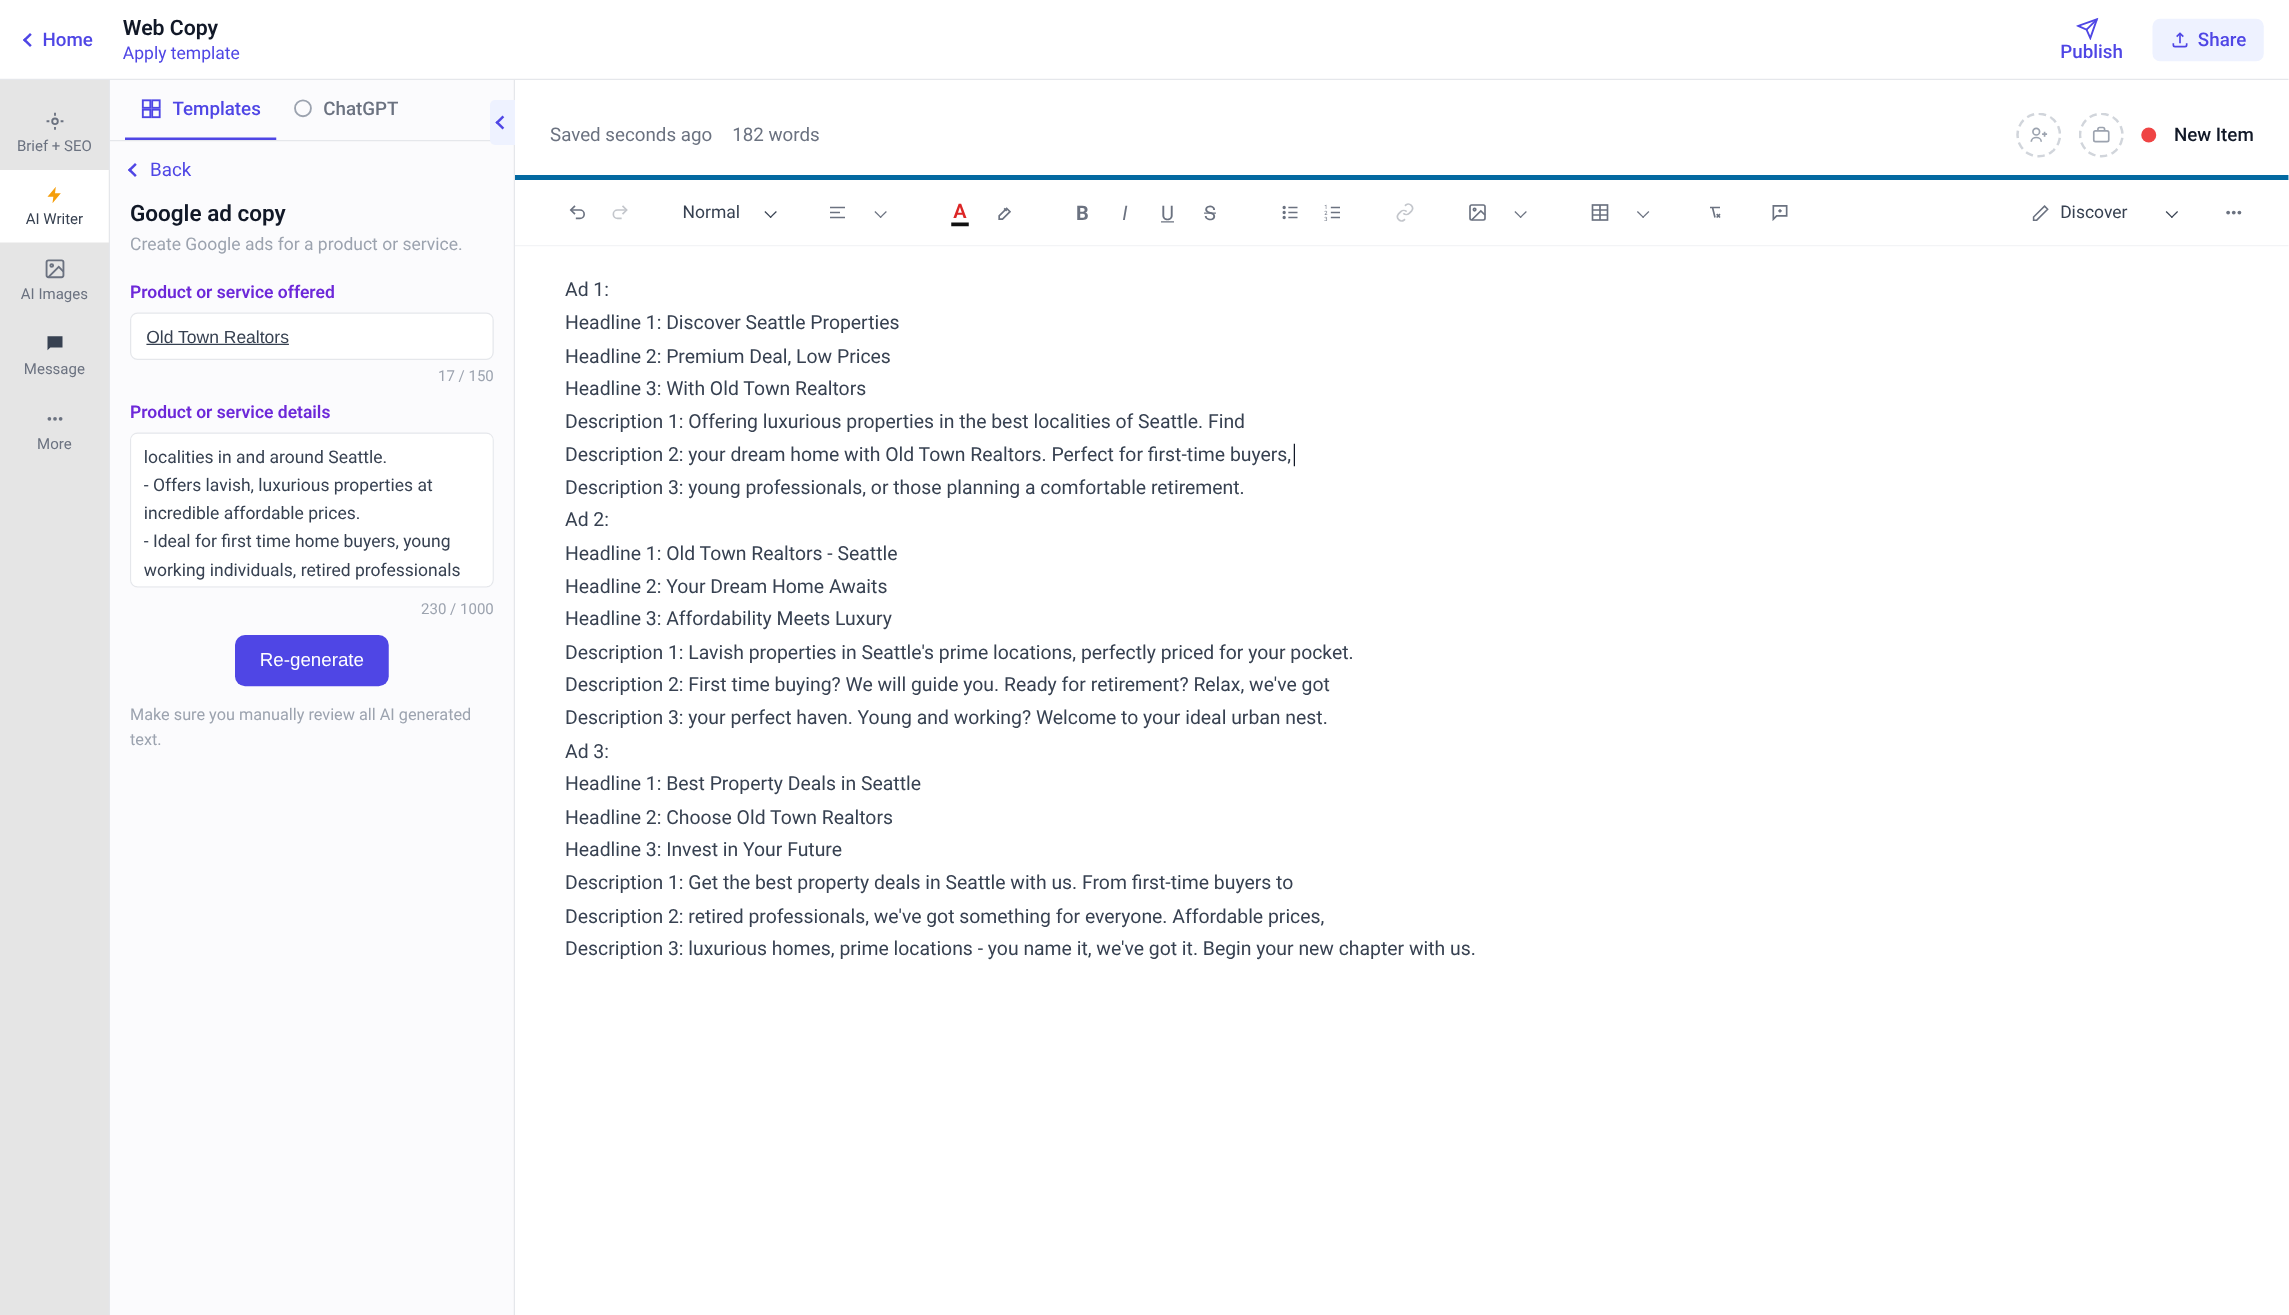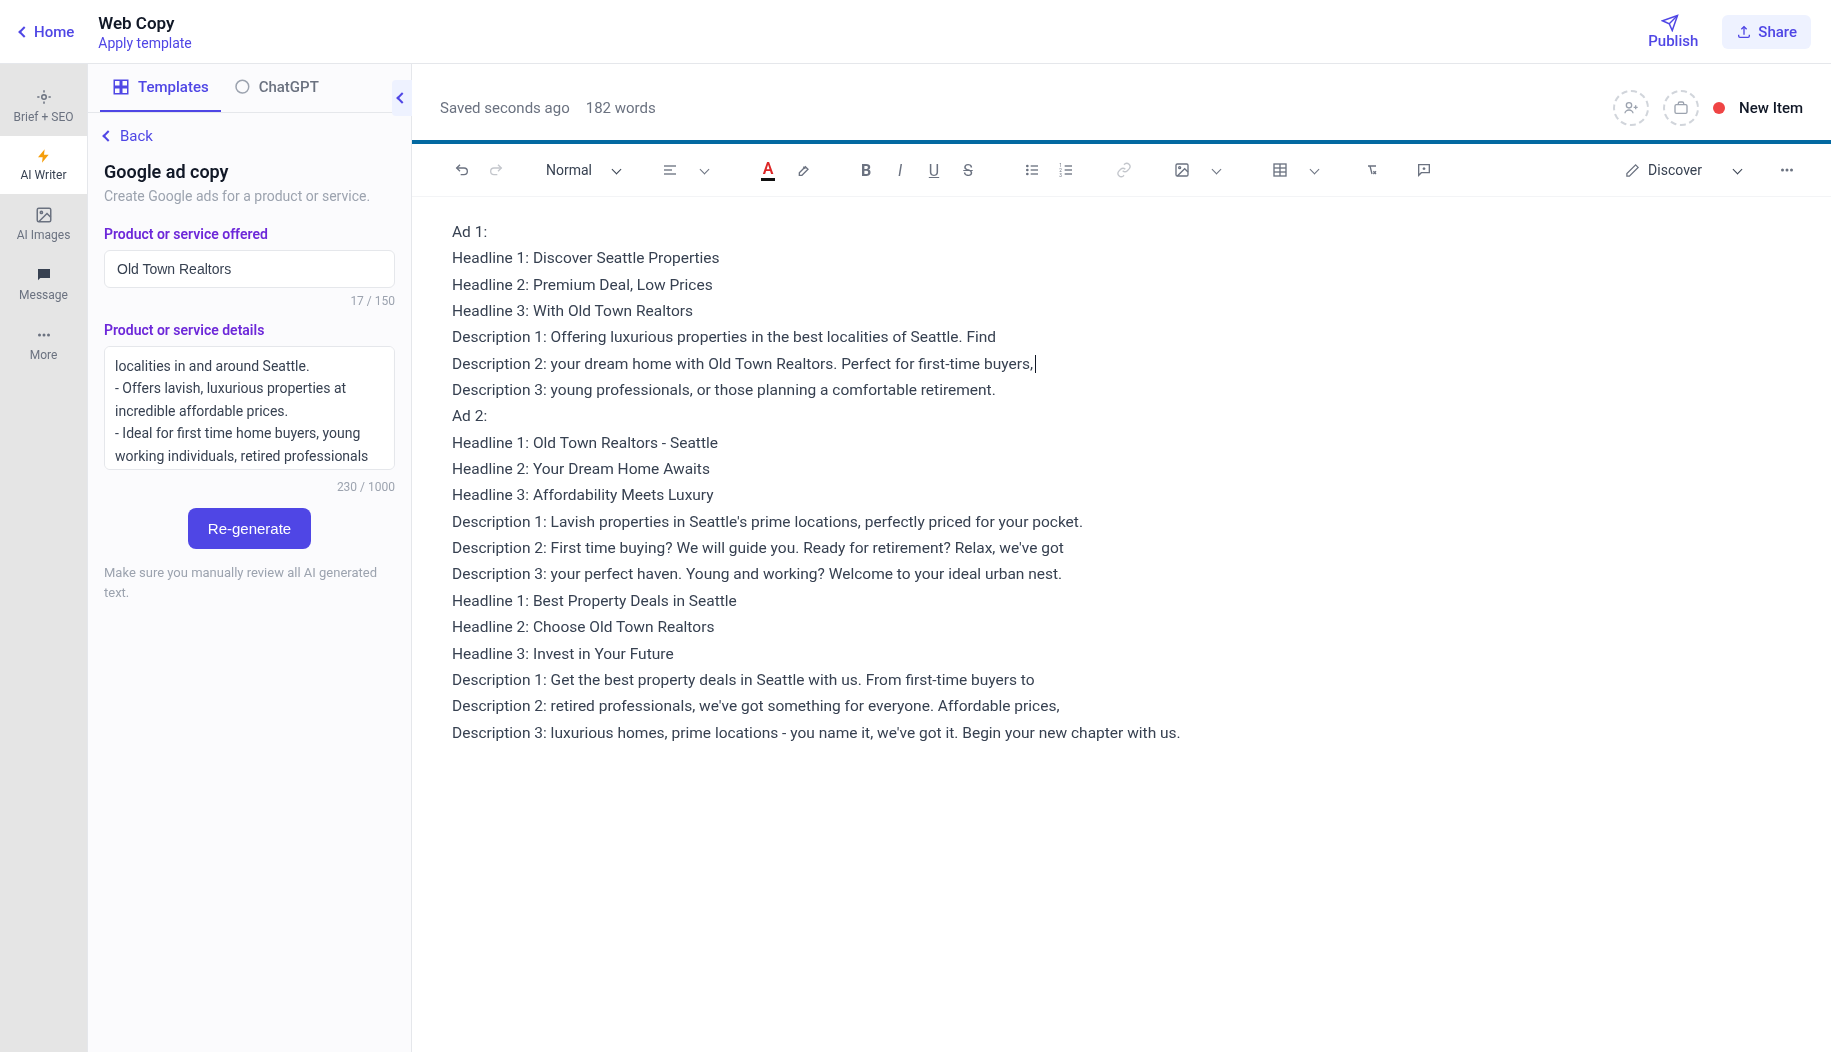--- a/index.html
+++ b/index.html
@@ -37,21 +37,21 @@
 .tab { display: flex; align-items: center; padding: 14px 12px; font-size: 15px; font-weight: 500; color: #6b7280; cursor: pointer; border-bottom: 2px solid transparent; }
 .tab.active { color: #4f46e5; border-bottom-color: #4f46e5; }
 .tab svg, .tab .tab-icon { margin-right: 8px; }
 
 .sidebar-body { padding: 14px 16px; overflow-y: auto; }
 .back-link { display: flex; align-items: center; color: #4f46e5; font-size: 15px; cursor: pointer; margin-bottom: 16px; }
 .back-link .chevron-left { margin-right: 8px; }
 .template-title { font-size: 18px; font-weight: 600; color: #111827; margin-bottom: 6px; }
 .template-desc { font-size: 14px; color: #9ca3af; margin-bottom: 22px; }
 .field-label { font-size: 14px; font-weight: 600; color: #6d28d9; margin-bottom: 8px; }
-.text-input { width: 100%; border: 1px solid #e5e7eb; border-radius: 6px; padding: 10px 12px; font-size: 14px; color: #374151; background: #fff; }
+.text-input { width: 100%; border: 1px solid #e5e7eb; border-radius: 6px; padding: 10px 12px; font-size: 14px; color: #374151; background: #fff; text-decoration: underline; }
 .counter { text-align: right; font-size: 12px; color: #9ca3af; margin-top: 6px; margin-bottom: 14px; }
 .textarea { width: 100%; border: 1px solid #e5e7eb; border-radius: 6px; padding: 8px 10px; font-size: 14px; color: #374151; background: #fff; height: 124px; resize: none; overflow-y: scroll; font-family: inherit; line-height: 1.6; }
 .regen-btn { display: block; margin: 14px auto 14px; background: #4f46e5; color: #fff; border: none; border-radius: 8px; padding: 12px 20px; font-size: 15px; font-weight: 500; cursor: pointer; }
 .disclaimer { font-size: 13px; color: #9ca3af; line-height: 1.5; }
 
 
 .editor { flex: 1; display: flex; flex-direction: column; }
 .editor-header { display: flex; align-items: center; justify-content: space-between; padding: 26px 28px 14px; }
 .editor-status { display: flex; align-items: center; gap: 16px; color: #6b7280; font-size: 15px; }
 .editor-right { display: flex; align-items: center; gap: 14px; }
@@ -377,20 +377,21 @@
         <p>Description 1: Offering luxurious properties in the best localities of Seattle. Find</p>
         <p class="cursor">Description 2: your dream home with Old Town Realtors. Perfect for first-time buyers,</p>
         <p>Description 3: young professionals, or those planning a comfortable retirement.</p>
         <p>Ad 2:</p>
         <p>Headline 1: Old Town Realtors - Seattle</p>
         <p>Headline 2: Your Dream Home Awaits</p>
         <p>Headline 3: Affordability Meets Luxury</p>
         <p>Description 1: Lavish properties in Seattle's prime locations, perfectly priced for your pocket.</p>
         <p>Description 2: First time buying? We will guide you. Ready for retirement? Relax, we've got</p>
         <p>Description 3: your perfect haven. Young and working? Welcome to your ideal urban nest.</p>
+        <p>Ad 3:</p>
         <p>Headline 1: Best Property Deals in Seattle</p>
         <p>Headline 2: Choose Old Town Realtors</p>
         <p>Headline 3: Invest in Your Future</p>
         <p>Description 1: Get the best property deals in Seattle with us. From first-time buyers to</p>
         <p>Description 2: retired professionals, we've got something for everyone. Affordable prices,</p>
         <p>Description 3: luxurious homes, prime locations - you name it, we've got it. Begin your new chapter with us.</p>
       </div>
     </div>
 
   </div>

